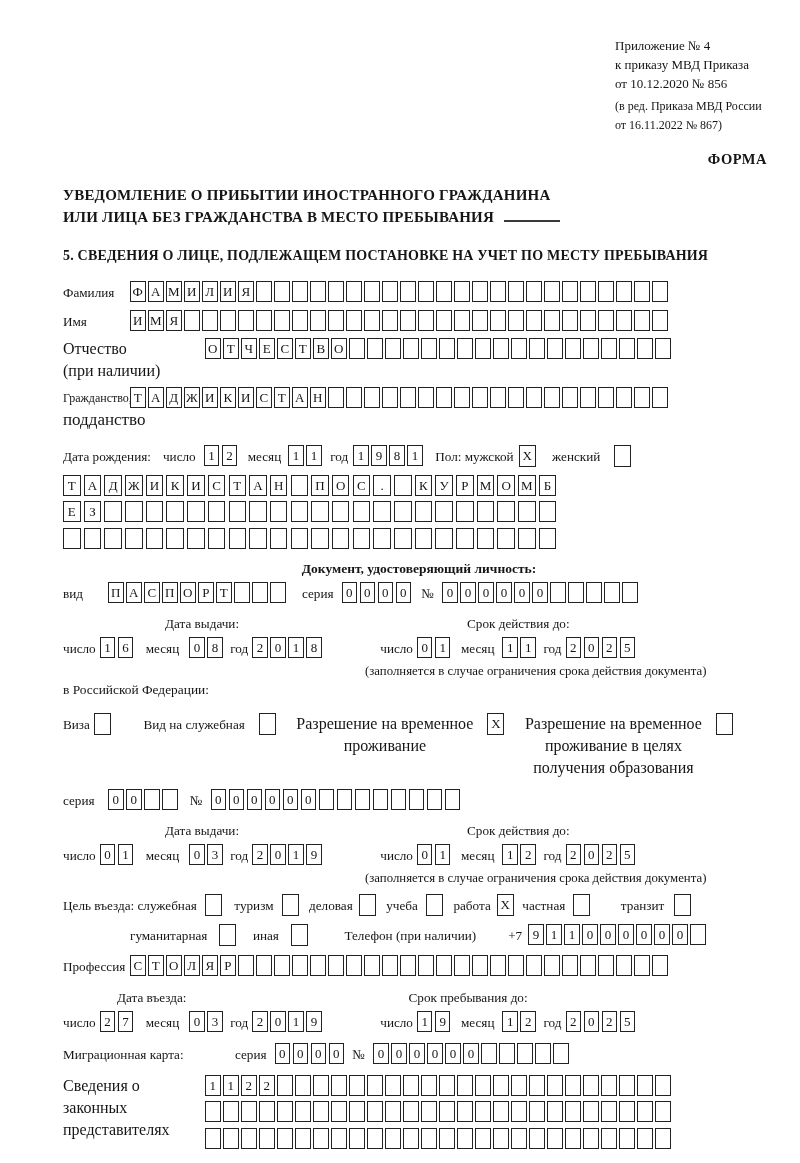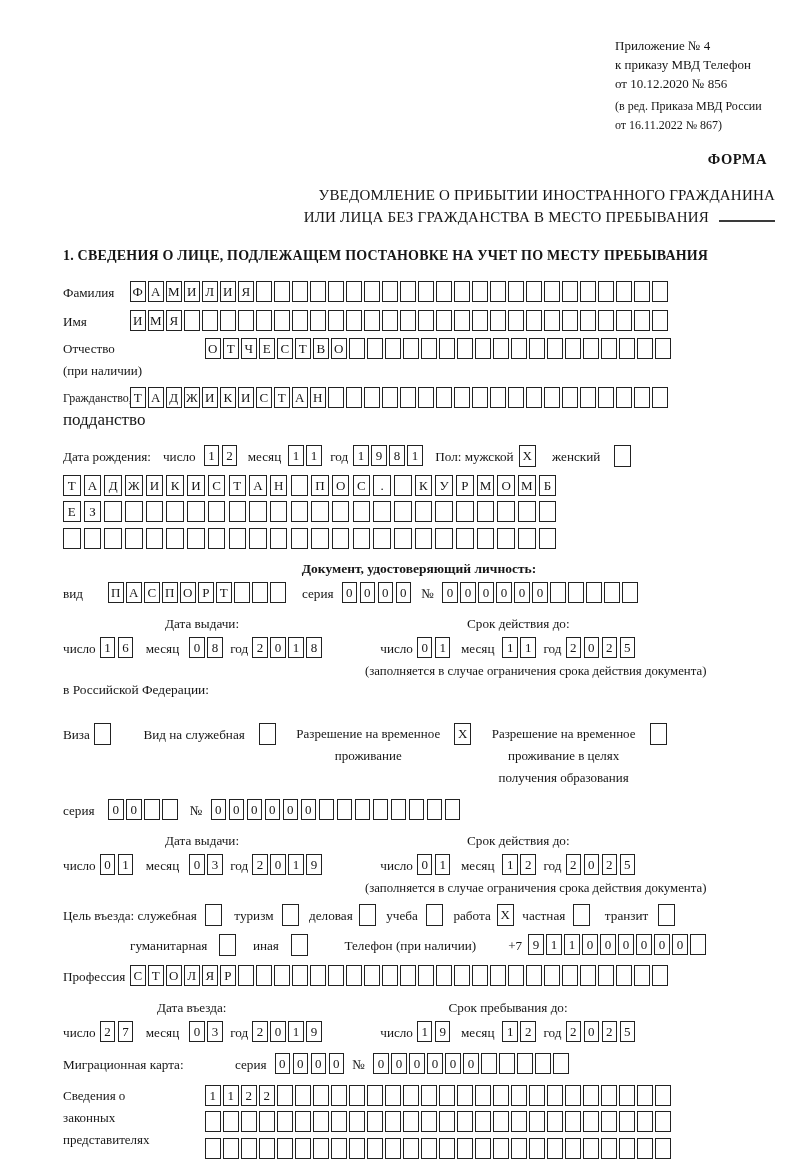--- a/index.html
+++ b/index.html
@@ -6,63 +6,63 @@
   html,body { background:#ffffff; }
   body { width:800px; height:1163px; font-family:"Liberation Serif","DejaVu Serif",serif; color:#151515; }
   .page { width:800px; height:1163px; padding:36px 25px 0 63px; overflow:hidden; position:relative; background:#fff; }
 
   .hdr { margin-left:auto; width:160px; font-size:13px; line-height:19px; }
   .hdr .small { font-size:12px; }
   .mt4 { margin-top:4px; }
 
   .form-label { text-align:right; font-weight:bold; font-size:14.5px; margin-top:16px; padding-right:8px; letter-spacing:.5px; }
 
-  .title { text-align:right; font-weight:normal; font-size:15px; line-height:22px; margin-top:16px; letter-spacing:.2px; }
+  .title { text-align:left; font-weight:bold; font-size:15px; line-height:22px; margin-top:16px; letter-spacing:.2px; }
   .blank-line { display:inline-block; width:56px; height:13px; border-bottom:2.2px solid #3a3a3a; margin-left:10px; }
 
   .sec-heading { font-weight:bold; font-size:14px; margin-top:20px; letter-spacing:.2px; }
 
   .row { display:flex; align-items:flex-start; margin-top:4.5px; }
   .lbl { font-size:13.2px; line-height:24px; white-space:nowrap; }
-  .lblblock { font-size:13px; line-height:22px; }
+  .lblblock { font-size:16px; line-height:22px; }
   .center { text-align:center; }
 
   .cells { display:flex; flex-wrap:nowrap; }
   .cell { flex:none; width:15.5px; height:21px; border:1.8px solid #222; margin-right:2.5px; text-align:center; font-size:13px; line-height:20px; background:#fff; }
   .wide .cell { width:17.5px; margin-right:3.2px; }
   .cb .cell { width:17px; height:22px; }
   .cellcol > .cells { margin-bottom:5.5px; }
 
   .foot { font-size:12.8px; line-height:16px; }
   .doc-heading { text-align:center; font-weight:bold; font-size:13.5px; margin-top:7px; }
   .intro { font-size:13.4px; line-height:22px; margin-top:6px; }
 </style>
 </head>
 <body>
 
 <div class="page">
 
   <div class="hdr">
     <div>Приложение № 4</div>
-    <div>к приказу МВД Телефон</div>
+    <div>к приказу МВД Приказа</div>
     <div>от 10.12.2020 № 856</div>
     <div class="small mt4">(в ред. Приказа МВД России</div>
     <div class="small">от 16.11.2022 № 867)</div>
   </div>
 
   <div class="form-label">ФОРМА</div>
 
   <div class="title">
     <div>УВЕДОМЛЕНИЕ О ПРИБЫТИИ ИНОСТРАННОГО ГРАЖДАНИНА</div>
     <div>
       <span>ИЛИ ЛИЦА БЕЗ ГРАЖДАНСТВА В МЕСТО ПРЕБЫВАНИЯ</span><span class="blank-line"></span>
     </div>
   </div>
 
-  <div class="sec-heading">1. СВЕДЕНИЯ О ЛИЦЕ, ПОДЛЕЖАЩЕМ ПОСТАНОВКЕ НА УЧЕТ ПО МЕСТУ ПРЕБЫВАНИЯ</div>
+  <div class="sec-heading">5. СВЕДЕНИЯ О ЛИЦЕ, ПОДЛЕЖАЩЕМ ПОСТАНОВКЕ НА УЧЕТ ПО МЕСТУ ПРЕБЫВАНИЯ</div>
 
   <div class="row" style="margin-top:17px">
     <div class="lbl" style="width:67px">Фамилия</div>
     <div class="cells">
         <span class="cell">Ф</span>
         <span class="cell">А</span>
         <span class="cell">М</span>
         <span class="cell">И</span>
         <span class="cell">Л</span>
         <span class="cell">И</span>
@@ -393,21 +393,21 @@
         <span class="cell">0</span>
         <span class="cell">2</span>
         <span class="cell">5</span>
       </span>
   </div>
 
   <div class="foot" style="margin-left:302px; margin-top:2px">(заполняется в случае ограничения срока действия документа)</div>
 
   <div class="intro" style="margin-top:0">в Российской Федерации:</div>
 
-  <div class="row" style="margin-top:22px">
+  <div class="row" style="margin-top:12px">
     <span class="lbl">Виза</span>
     <span class="cells cb" style="margin-left:4px">
         <span class="cell"></span>
       </span>
     <span class="lbl" style="margin-left:30px">Вид на служебная</span>
     <span class="cells cb" style="margin-left:14px">
         <span class="cell"></span>
       </span>
     <div class="lblblock center" style="margin-left:18px">
       <div>Разрешение на временное</div>
@@ -515,21 +515,21 @@
         <span class="cell"></span>
       </span>
     <span class="lbl" style="margin-left:8px">работа</span>
     <span class="cells cb" style="margin-left:6px">
         <span class="cell">X</span>
       </span>
     <span class="lbl" style="margin-left:6px">частная</span>
     <span class="cells cb" style="margin-left:8px">
         <span class="cell"></span>
       </span>
-    <span class="lbl" style="margin-left:12px">транзит</span>
+    <span class="lbl" style="margin-left:28px">транзит</span>
     <span class="cells cb" style="margin-left:10px">
         <span class="cell"></span>
       </span>
   </div>
 
   <div class="row" style="margin-top:6px">
     <span class="lbl" style="margin-left:67px">гуманитарная</span>
     <span class="cells cb" style="margin-left:12px">
         <span class="cell"></span>
       </span>
@@ -583,21 +583,21 @@
         <span class="cell"></span>
         <span class="cell"></span>
         <span class="cell"></span>
         <span class="cell"></span>
         <span class="cell"></span>
         <span class="cell"></span>
       </div>
   </div>
 
   <div class="row" style="margin-top:7px">
-    <span class="lbl" style="margin-left:94px">Дата въезда:</span>
+    <span class="lbl" style="margin-left:54px">Дата въезда:</span>
     <span class="lbl" style="margin-left:222px">Срок пребывания до:</span>
   </div>
 
   <div class="row" style="margin-top:1px">
     <span class="lbl">число</span>
     <span class="cells" style="margin-left:4px">
         <span class="cell">2</span>
         <span class="cell">7</span>
       </span>
     <span class="lbl" style="margin-left:10px">месяц</span>

